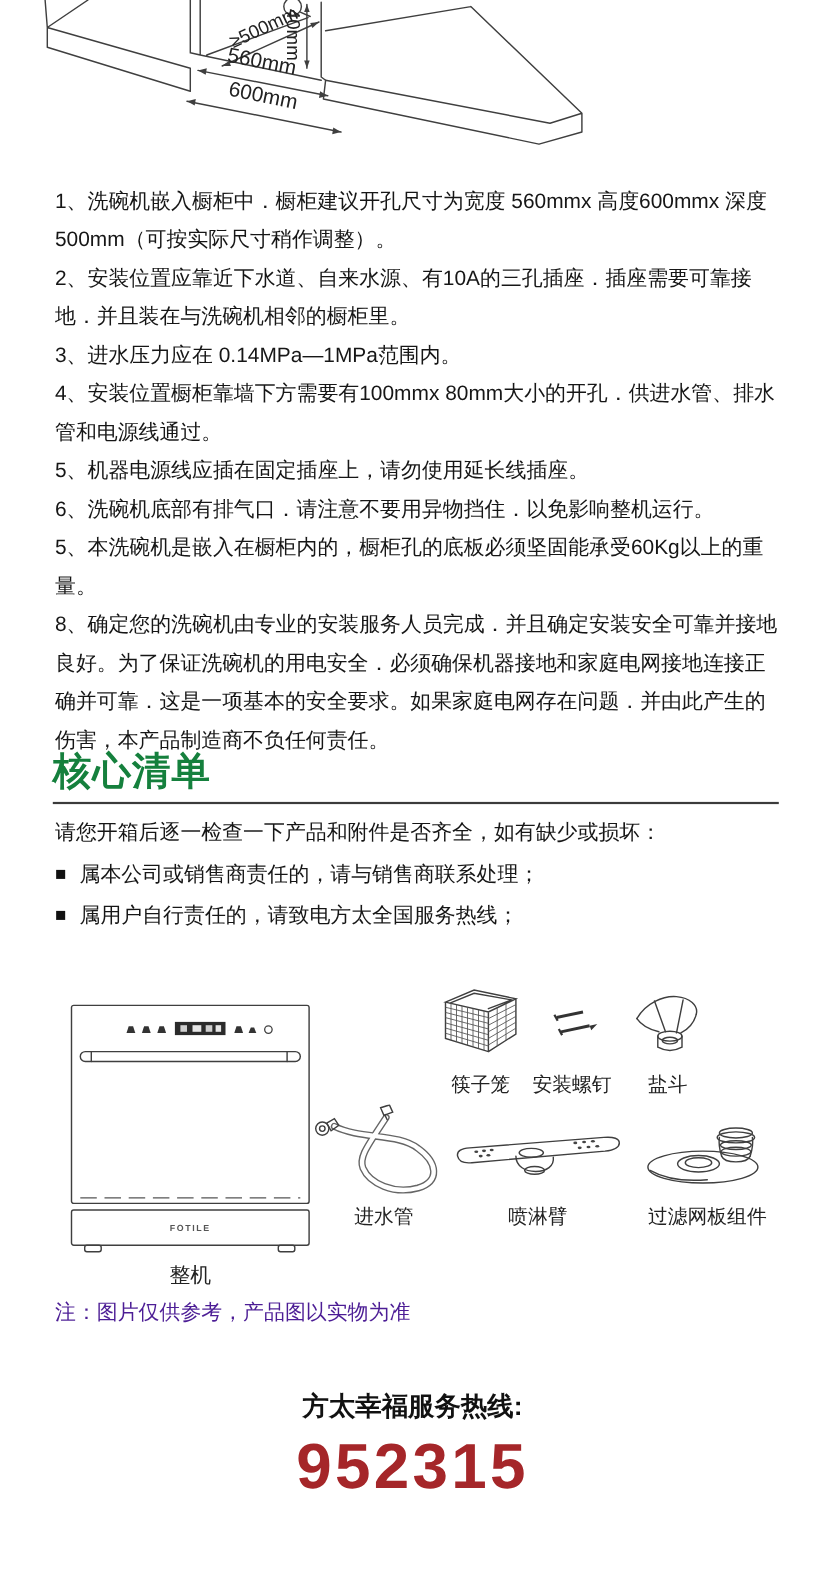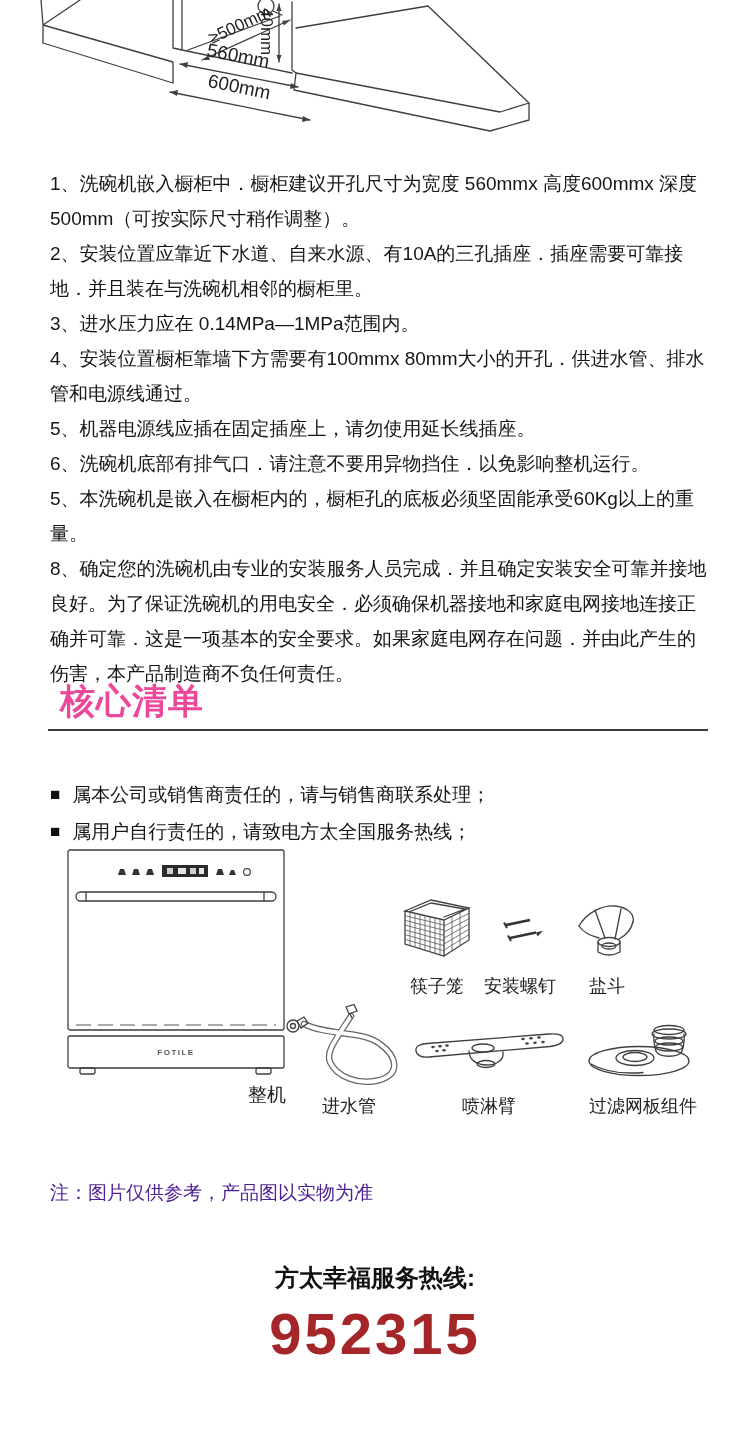--- a/index.html
+++ b/index.html
@@ -10,33 +10,33 @@
   #cabinet-diagram{position:absolute;left:30px;top:0;width:690px;height:150px;}
   #cabinet-diagram svg{display:block;}
   .sketch{stroke:#3f3f3f;stroke-width:1.3;fill:none;stroke-linecap:round;}
   .dim-text{fill:#222;font-weight:400;}
 
   
   #instructions{position:absolute;left:50px;top:166px;width:660px;font-size:19px;line-height:35px;color:#161616;}
   #instructions p{margin:0;text-align:left;}
 
   
-  #checklist-title{position:absolute;left:60px;top:678px;font-size:35px;font-weight:700;color:#ec4899;letter-spacing:1px;}
+  #checklist-title{position:absolute;left:48px;top:678px;font-size:35px;font-weight:700;color:#15803d;letter-spacing:1px;}
   #checklist-rule{position:absolute;left:48px;top:729px;width:660px;height:2px;background:#3b3b3b;}
   #checklist-intro{position:absolute;left:50px;top:744px;font-size:19px;color:#161616;}
   .bullet-row{position:absolute;left:50px;font-size:19px;color:#161616;display:flex;align-items:center;}
   #bullet-1{top:782px;}
   #bullet-2{top:819px;}
   .bullet-marker{font-size:17px;margin-right:12px;color:#111;}
 
   
   .figure{position:absolute;display:flex;flex-direction:column;align-items:center;justify-content:flex-end;}
   .figure .art{display:flex;align-items:center;justify-content:center;}
   .fig-label{font-size:18px;color:#222;margin-top:6px;white-space:nowrap;}
-  #figure-dishwasher{left:60px;top:848px;width:226px;align-items:flex-end;}
+  #figure-dishwasher{left:60px;top:912px;width:226px;}
   #figure-basket{left:396px;top:894px;width:82px;height:104px;}
   #figure-screws{left:478px;top:894px;width:84px;height:104px;}
   #figure-salt{left:565px;top:894px;width:84px;height:104px;}
   #figure-hose{left:283px;top:1008px;width:132px;height:110px;}
   #figure-spray{left:410px;top:1012px;width:158px;height:106px;}
   #figure-filter{left:584px;top:1012px;width:118px;height:106px;}
 
   #note-line{position:absolute;left:50px;top:1180px;font-size:19px;color:#4c1d95;}
 
   
@@ -88,20 +88,21 @@
     <p>3、进水压力应在 0.14MPa—1MPa范围内。</p>
     <p>4、安装位置橱柜靠墙下方需要有100mmx 80mm大小的开孔．供进水管、排水管和电源线通过。</p>
     <p>5、机器电源线应插在固定插座上，请勿使用延长线插座。</p>
     <p>6、洗碗机底部有排气口．请注意不要用异物挡住．以免影响整机运行。</p>
     <p>5、本洗碗机是嵌入在橱柜内的，橱柜孔的底板必须坚固能承受60Kg以上的重量。</p>
     <p>8、确定您的洗碗机由专业的安装服务人员完成．并且确定安装安全可靠并接地良好。为了保证洗碗机的用电安全．必须确保机器接地和家庭电网接地连接正确并可靠．这是一项基本的安全要求。如果家庭电网存在问题．并由此产生的伤害，本产品制造商不负任何责任。</p>
   </div>
 
   <div id="checklist-title">核心清单</div>
   <div id="checklist-rule"></div>
+  <div id="checklist-intro">请您开箱后逐一检查一下产品和附件是否齐全，如有缺少或损坏：</div>
   <div class="bullet-row" id="bullet-1">
     <span class="bullet-marker">■</span>
     <span>属本公司或销售商责任的，请与销售商联系处理；</span>
   </div>
   <div class="bullet-row" id="bullet-2">
     <span class="bullet-marker">■</span>
     <span>属用户自行责任的，请致电方太全国服务热线；</span>
   </div>
 
   <div class="figure" id="figure-dishwasher">

